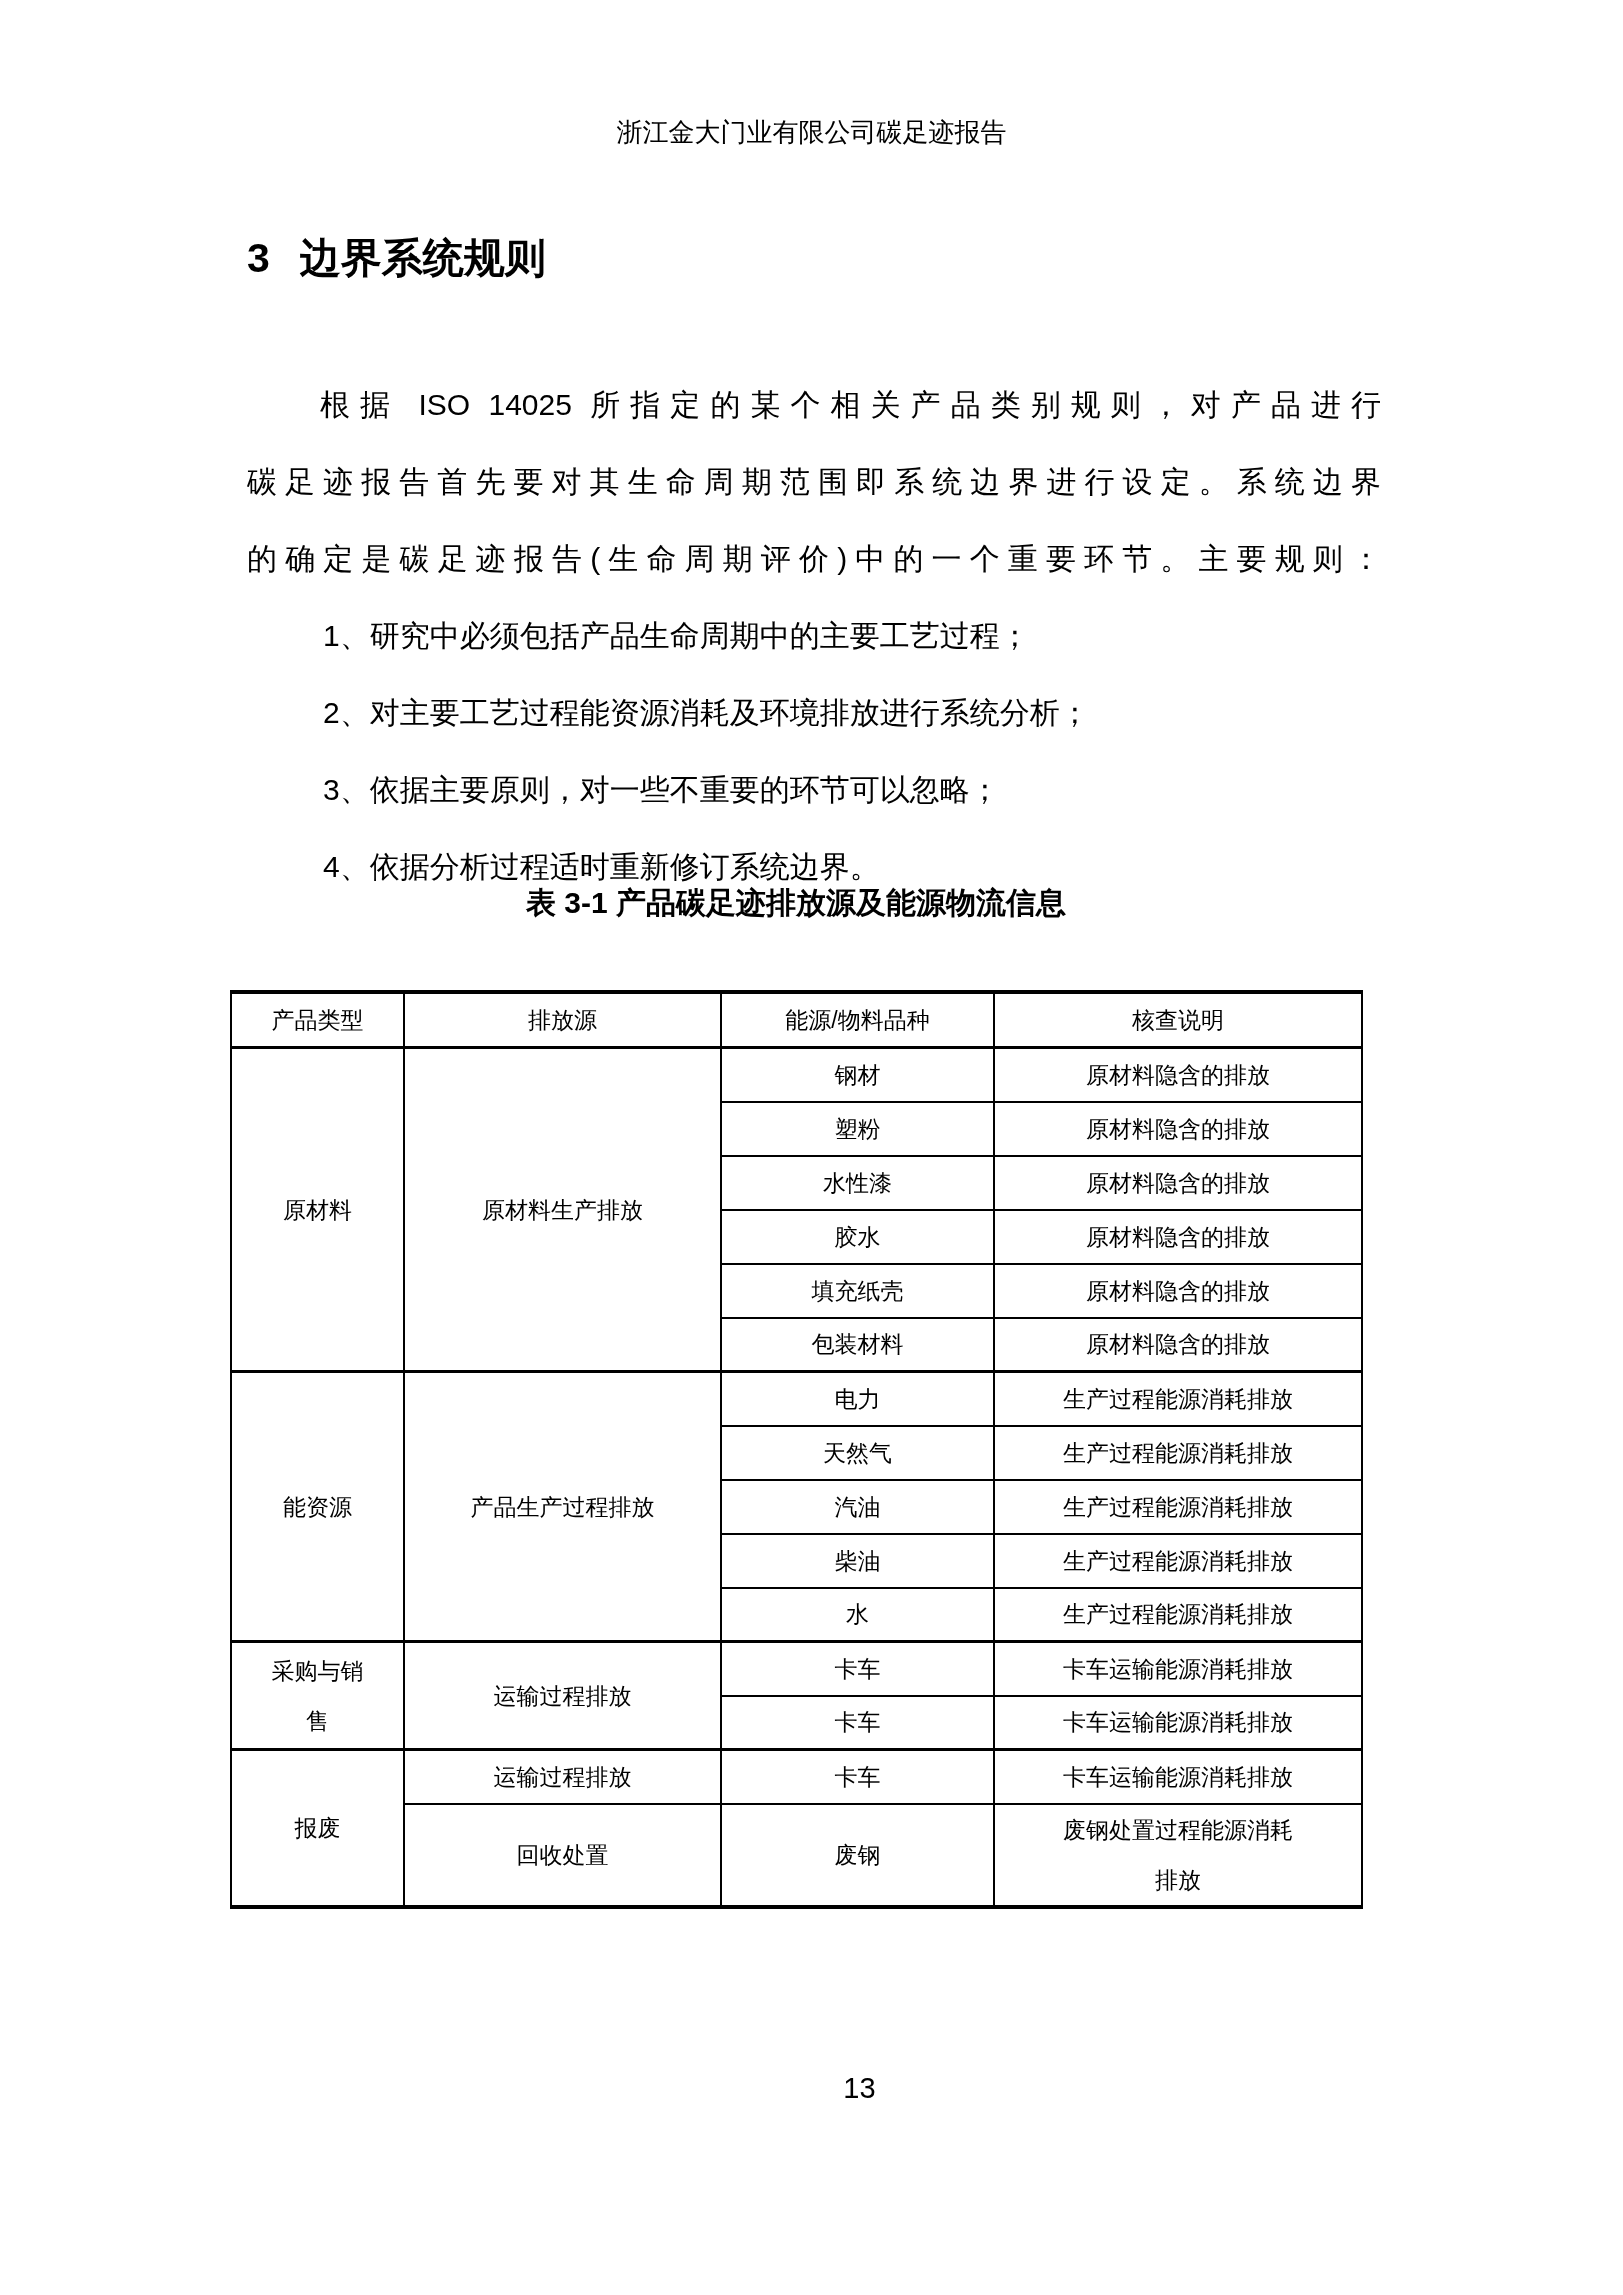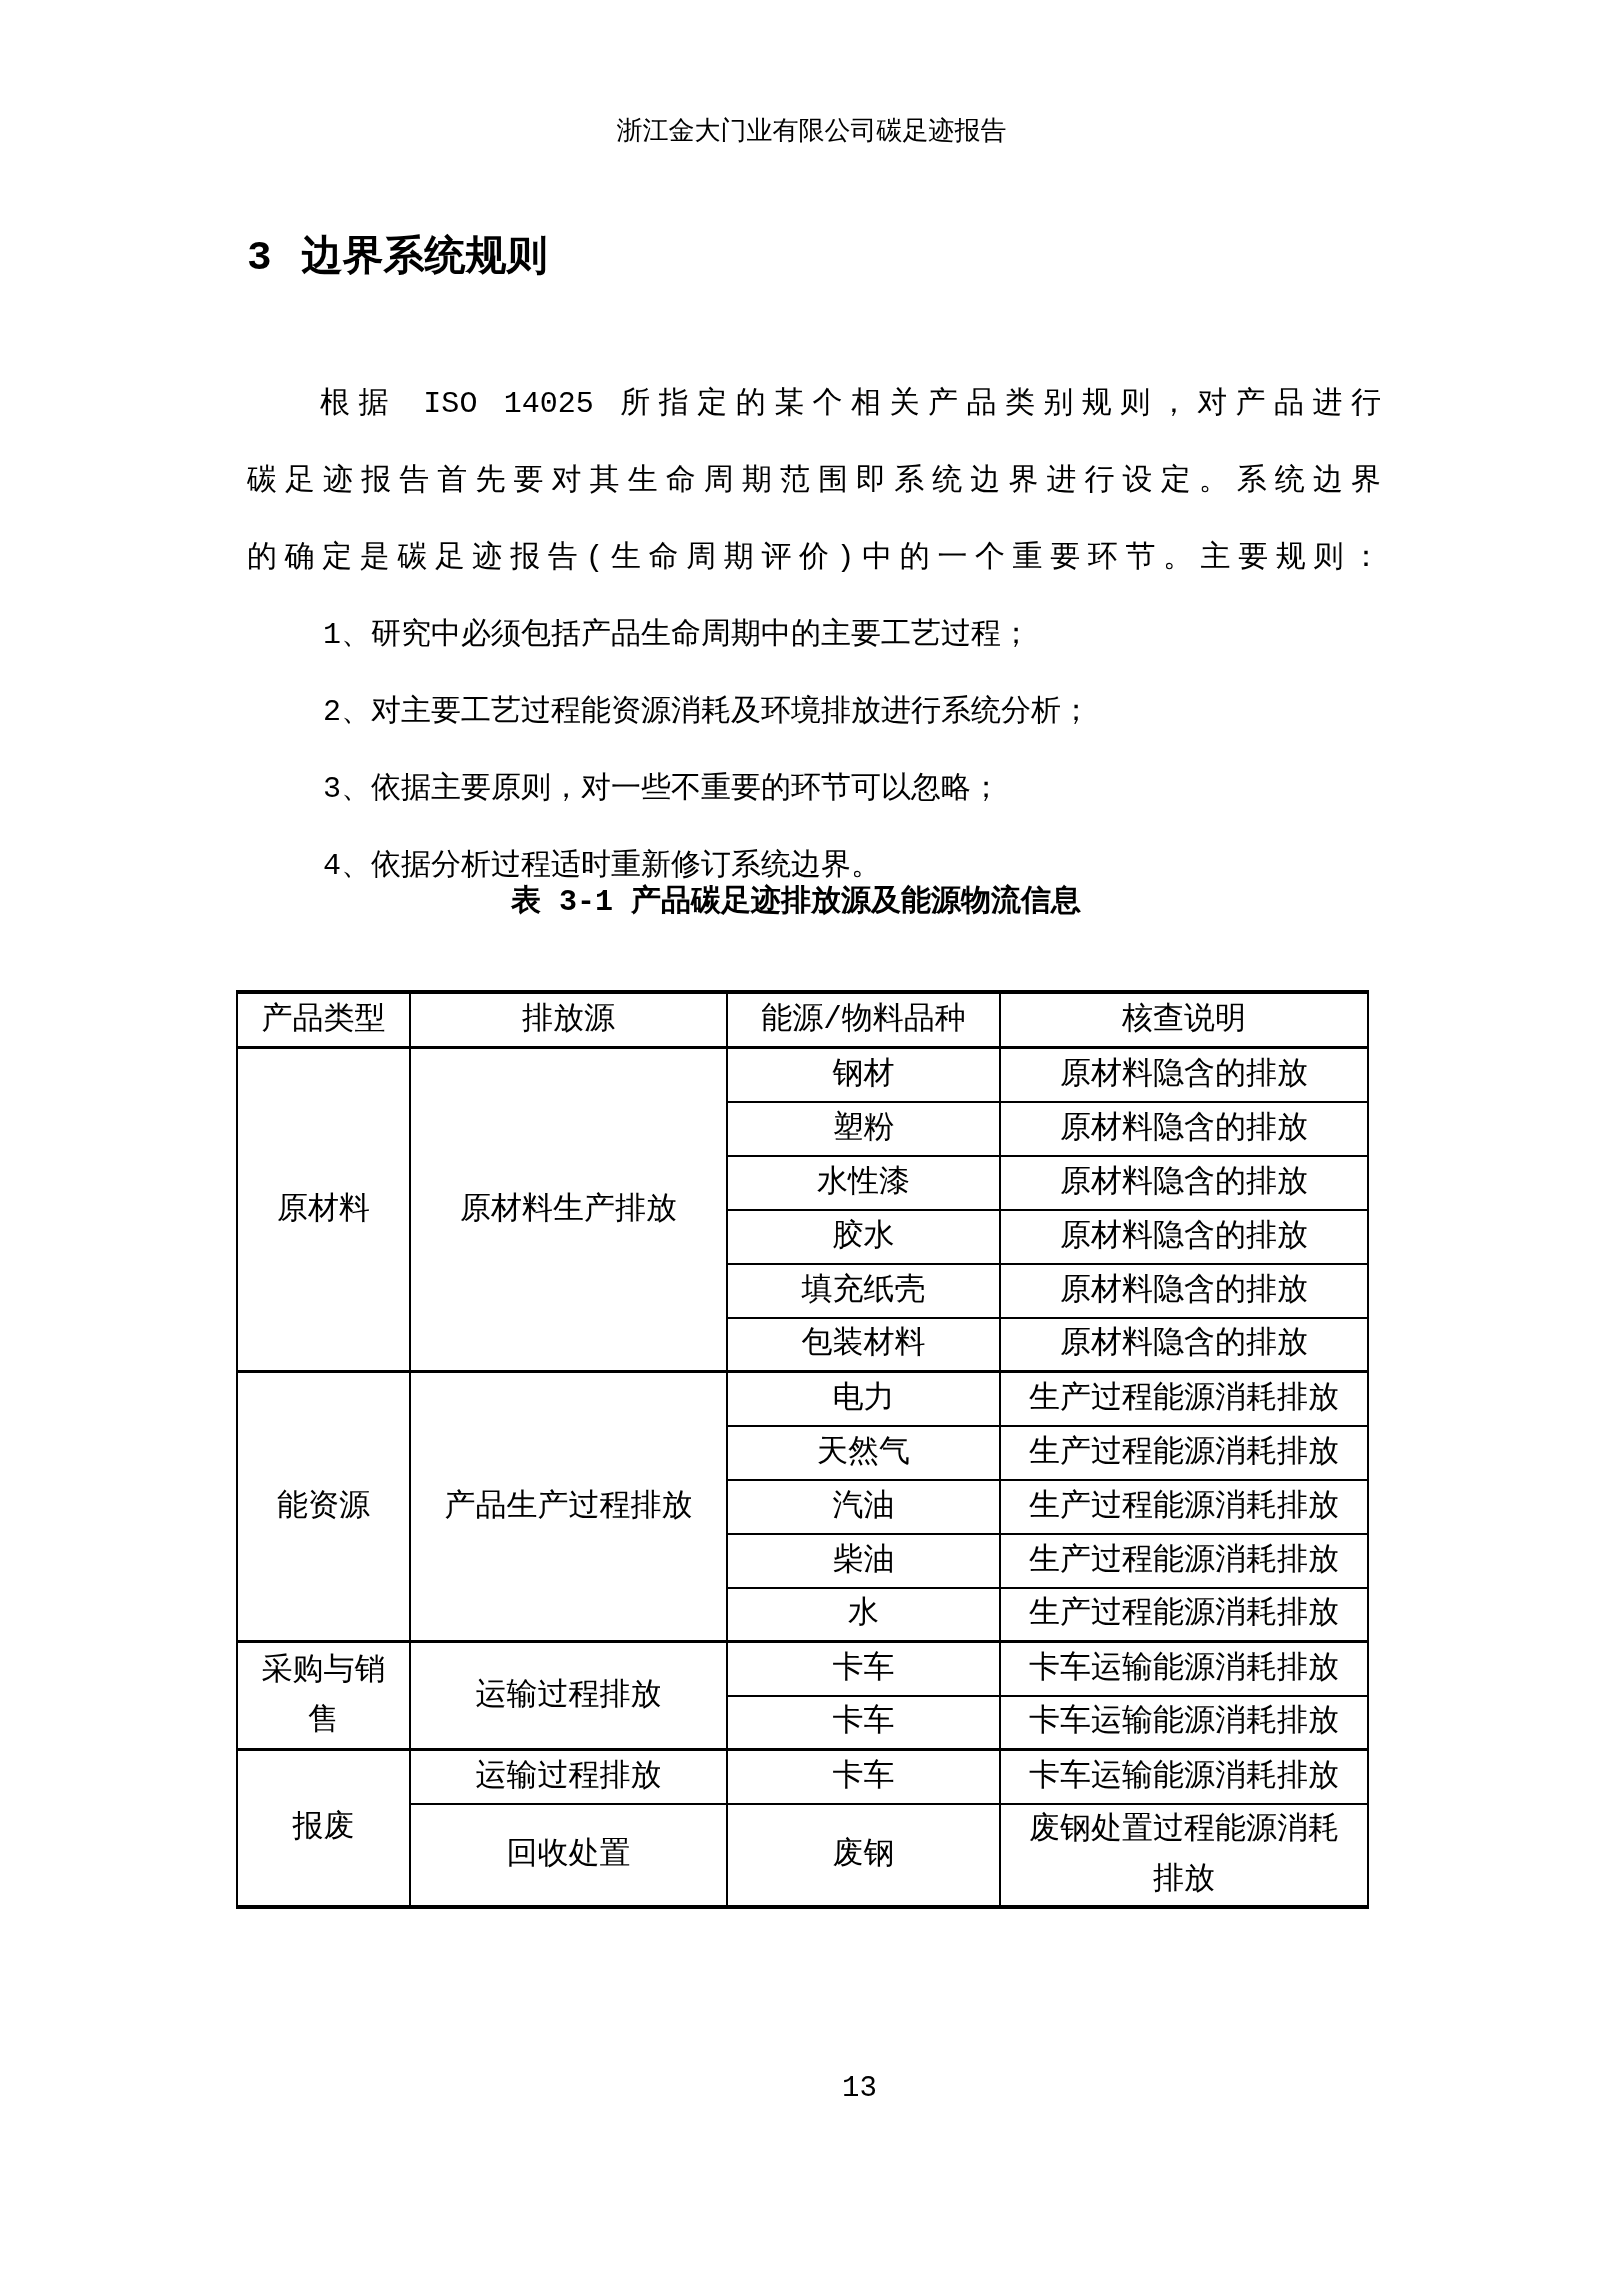--- a/index.html
+++ b/index.html
@@ -2,21 +2,21 @@
 <html style="font-size:10.5px"><head>
 <meta charset="utf-8">
 <style>
   html, body { margin: 0; padding: 0; background: #ffffff; }
   .page {
     position: relative;
     width: 1623px;
     height: 2295px;
     background: #ffffff;
     color: #000000;
-    font-family: Liberation Mono, monospace;
+    font-family: Liberation Sans, sans-serif;
     overflow: hidden;
   }
 
   .doc-header {
     position: absolute;
     top: 118px; left: 0;
     width: 1623px;
     text-align: center;
     font-size: 26px;
     line-height: 29px;
@@ -48,25 +48,25 @@
     top: 885px; left: 230px;
     width: 1132px;
     text-align: center;
     font-size: 30px;
     font-weight: bold;
     line-height: 35px;
   }
 
   table.data-table {
     position: absolute;
-    top: 990px; left: 236px;
+    top: 990px; left: 230px;
     width: 1132px;
     border-collapse: collapse;
     table-layout: fixed;
-    font-size: 31px;
+    font-size: 23px;
     border-top: 4.6px solid #000;
     border-bottom: 4.6px solid #000;
     border-left: 2.6px solid #000;
     border-right: 2.6px solid #000;
   }
   table.data-table th, table.data-table td {
     border: 2px solid #000;
     text-align: center;
     vertical-align: middle;
     padding: 0;

